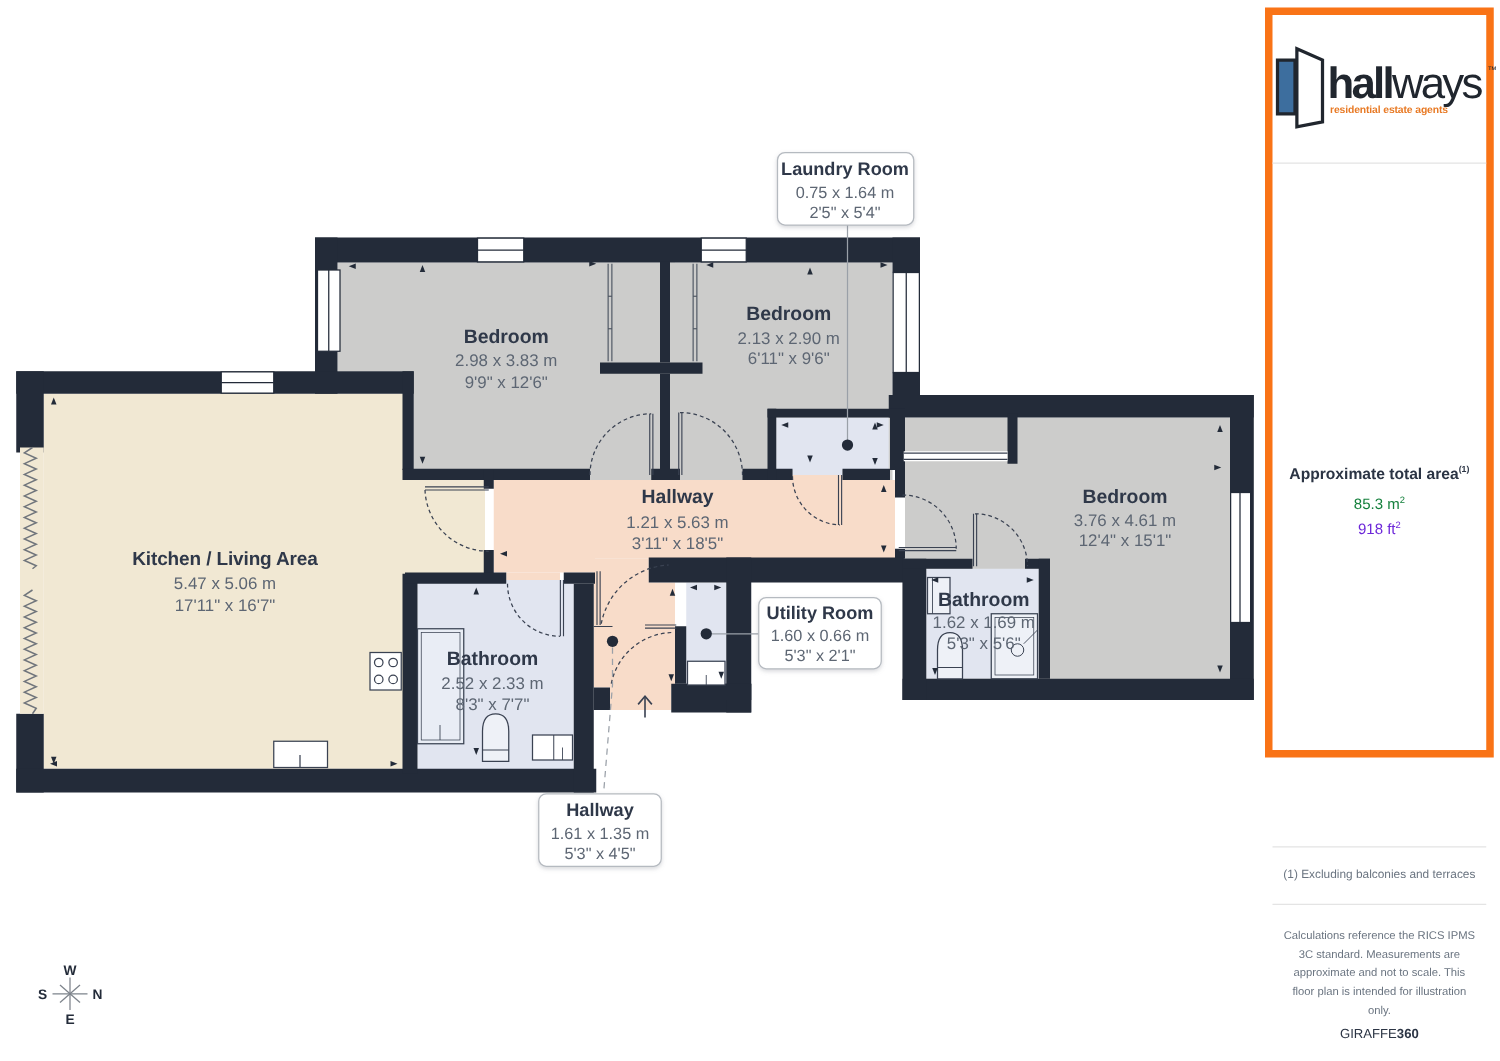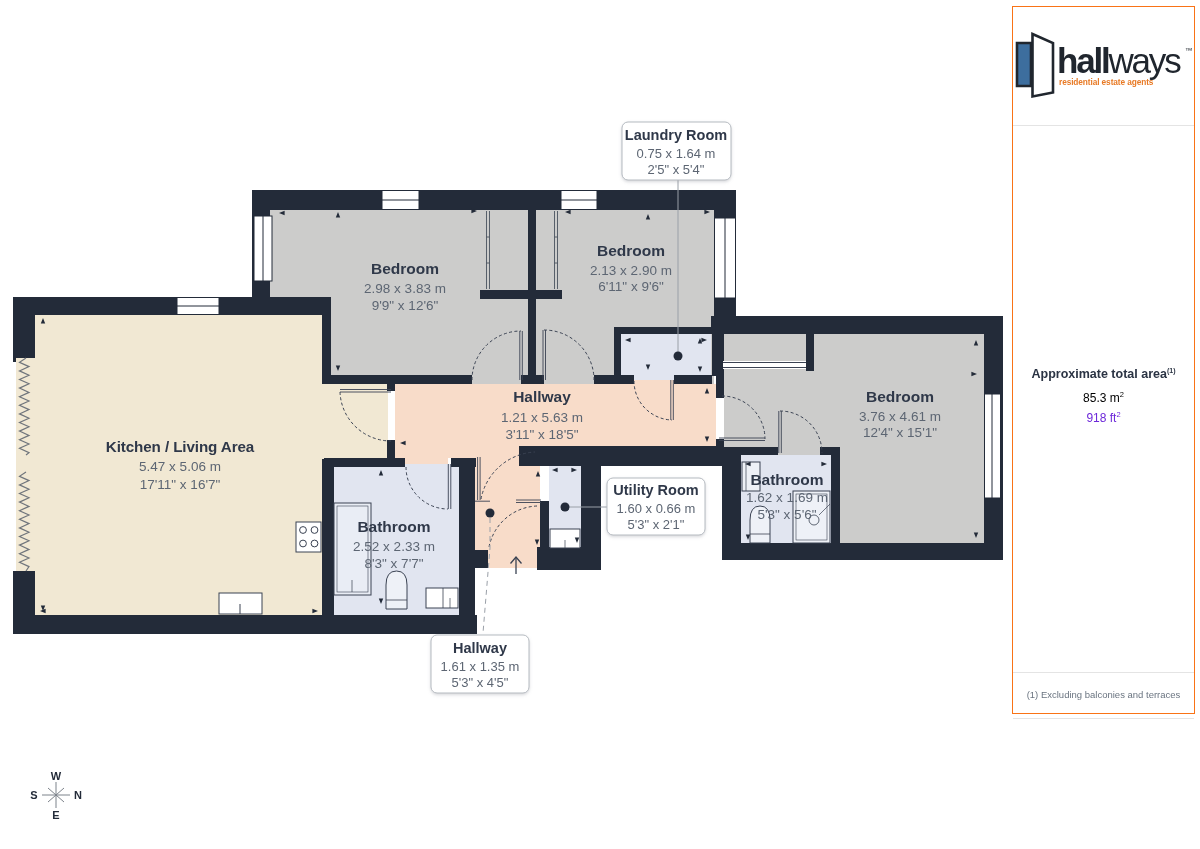--- a/index.html
+++ b/index.html
@@ -413,42 +413,47 @@
     </g>
     <g text-anchor="middle" font-size="11" font-weight="bold" fill="#232b39">
       <text x="56" y="780">W</text>
       <text x="56" y="819">E</text>
       <text x="34" y="799">S</text>
       <text x="78" y="799">N</text>
     </g>
   </g>
 </svg>
 
-<div class="abs" style="left:1012px;top:6px;width:183px;height:708px;border:1px solid #f97316;background:#fff;box-sizing:border-box;">
+<div class="abs" style="left:1012px;top:6px;width:183px;height:600px;border:6px solid #f97316;background:#fff;box-sizing:border-box;">
 
   <div style="position:relative;height:118px;border-bottom:1px solid #e4e4e4;">
 
     <svg style="position:absolute;left:0;top:0" width="181" height="118" viewBox="0 0 181 118">
 
       <path d="M4,36 H18 V79 H4 Z" fill="#3d6e9e" stroke="#20262e" stroke-width="2.6"></path>
 
       <path d="M19.5,27 L40,36 L40,85.5 L19.5,89.5 Z" fill="#fff" stroke="#20262e" stroke-width="2.6"></path>
 
       <text x="44" y="66" font-size="35" fill="#20262e" letter-spacing="-2.2"><tspan font-weight="bold">hall</tspan><tspan font-weight="normal">ways</tspan></text>
 
       <text x="172" y="46" font-size="7.5" fill="#20262e">™</text>
 
       <text x="46" y="78" font-size="8.3" font-weight="bold" fill="#e87a25" letter-spacing="-0.1">residential estate agents</text>
     </svg>
   </div>
 
   <div style="position:relative;height:546px;border-bottom:1px solid #e4e4e4;text-align:center;">
     <div style="padding-top:241px;font-weight:bold;font-size:12.5px;color:#2b3444;">Approximate total area<sup style="font-size:7px">(1)</sup></div>
-    <div style="margin-top:9px;font-size:12px;color:#000000;">85.3 m<sup style="font-size:7.5px">2</sup></div>
+    <div style="margin-top:9px;font-size:12px;color:#15803d;">85.3 m<sup style="font-size:7.5px">2</sup></div>
     <div style="margin-top:5px;font-size:12px;color:#6d28d9;">918 ft<sup style="font-size:7.5px">2</sup></div>
   </div>
 
   <div style="position:relative;height:45px;border-bottom:1px solid #e4e4e4;text-align:center;">
     <div style="padding-top:16px;font-size:9.5px;color:#6a7480;">(1) Excluding balconies and terraces</div>
   </div>
 
+  <div style="position:relative;text-align:center;">
+    <div style="padding-top:17px;font-size:9px;line-height:15px;color:#6a7480;">Calculations reference the RICS IPMS<br>3C standard. Measurements are<br>approximate and not to scale. This<br>floor plan is intended for illustration<br>only.</div>
+
+    <div style="margin-top:5px;font-size:10.5px;color:#2b3444;">GIRAFFE<b>360</b></div>
+  </div>
 </div>
 </div>
 
 </body></html>

